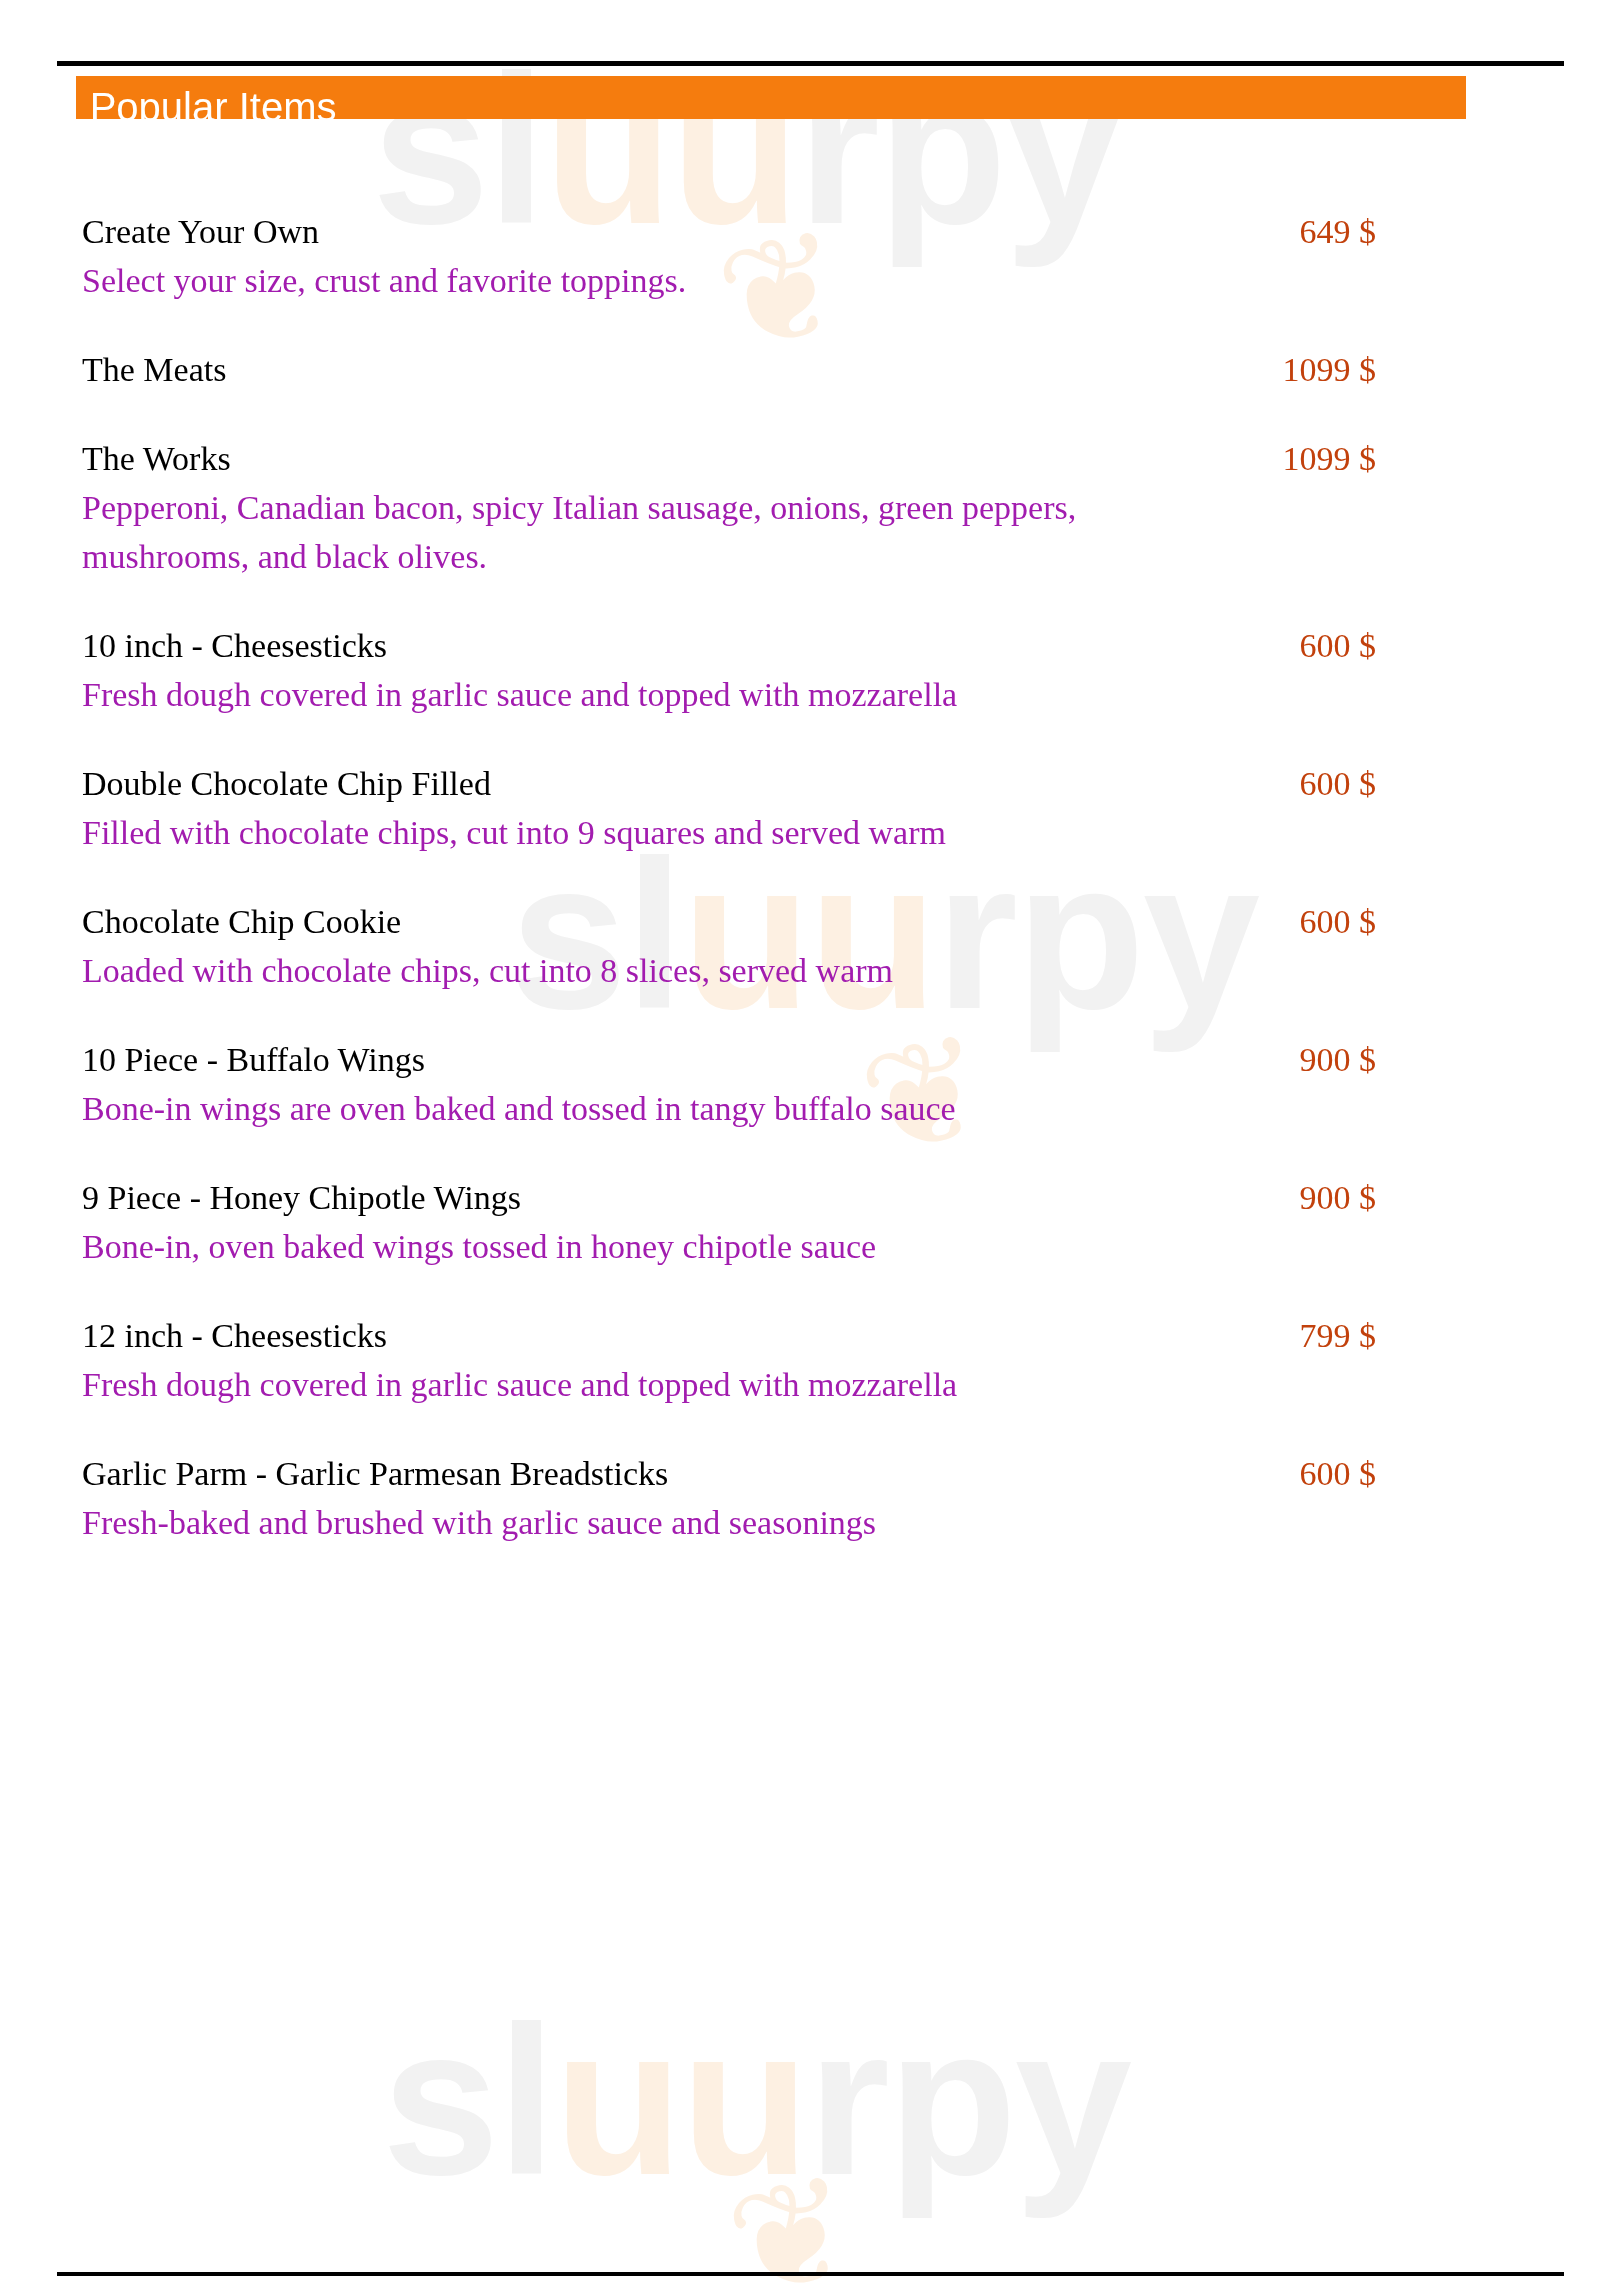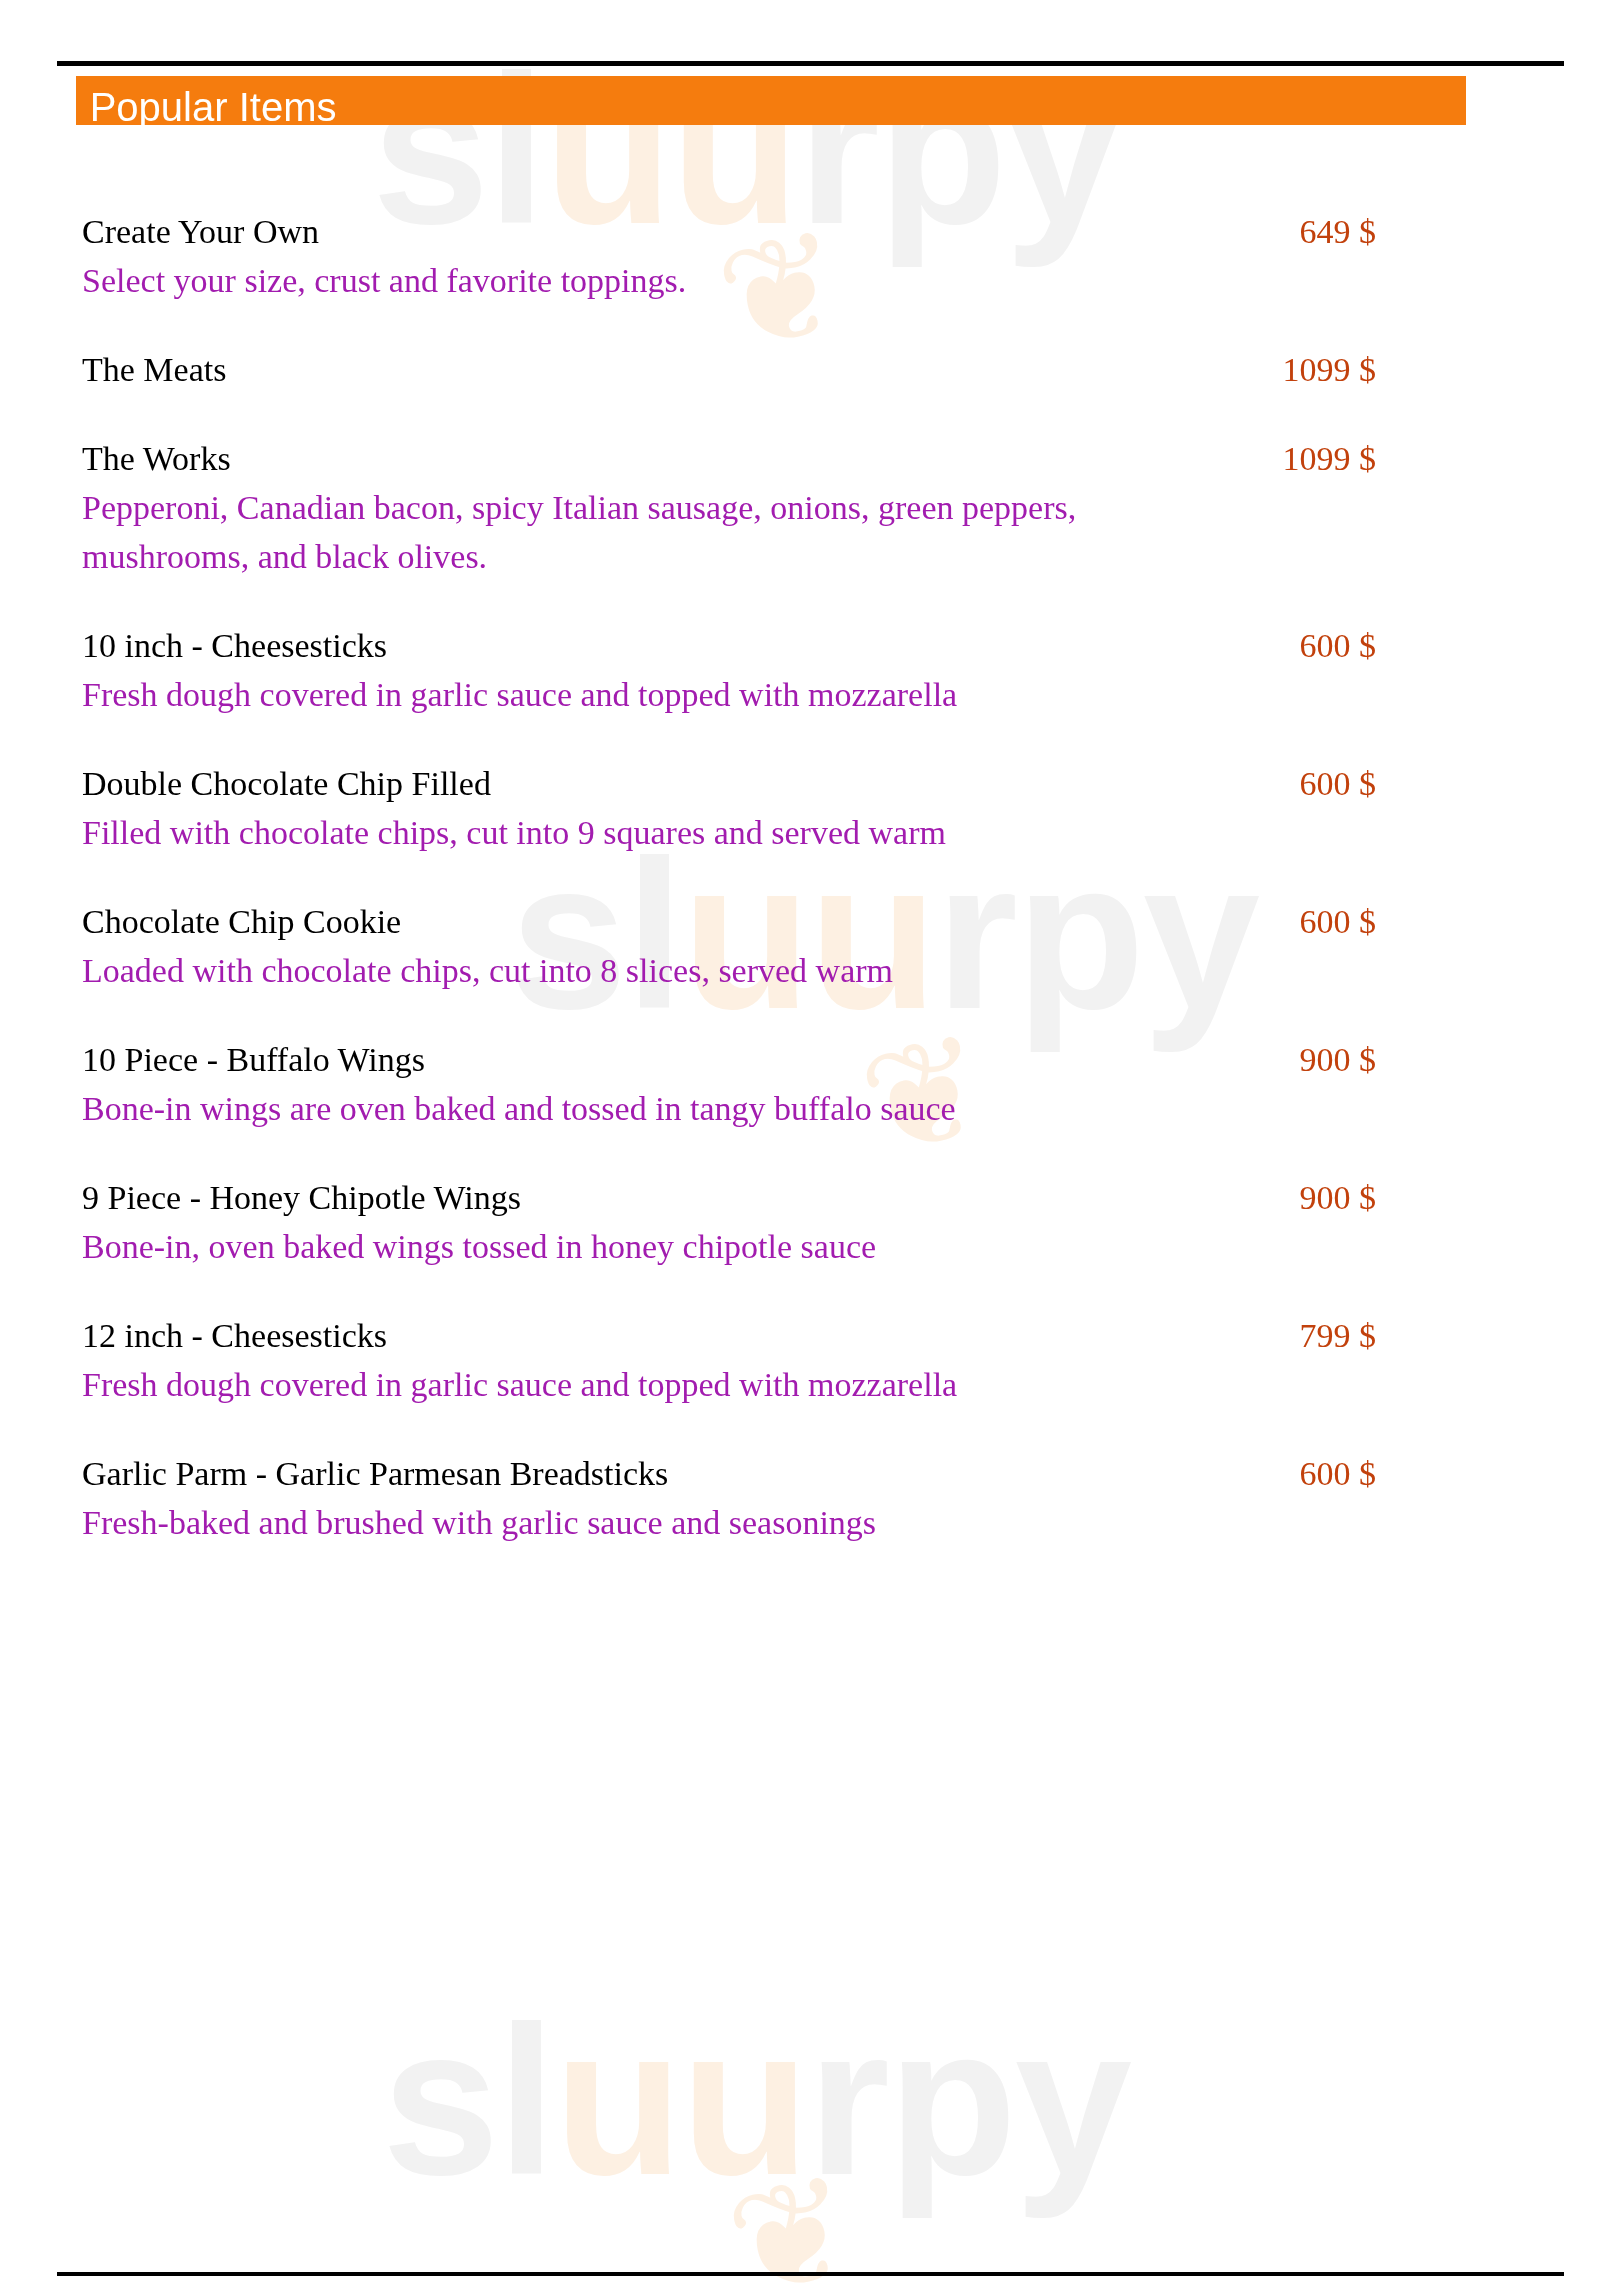--- a/index.html
+++ b/index.html
@@ -75,21 +75,21 @@
     width: 1507px;
     height: 3.9px;
     background: #000000;
   }
 
   .section-header {
     position: absolute;
     top: 76px;
     left: 76px;
     width: 1390px;
-    height: 49px;
+    height: 43px;
     background: #f57c0e;
     box-sizing: border-box;
     padding: 5.9px 0 0 13.7px;
   }
   .section-header .title {
     font-family: "Liberation Sans", sans-serif;
     font-size: 40px;
     color: #ffffff;
     line-height: 51px;
   }

